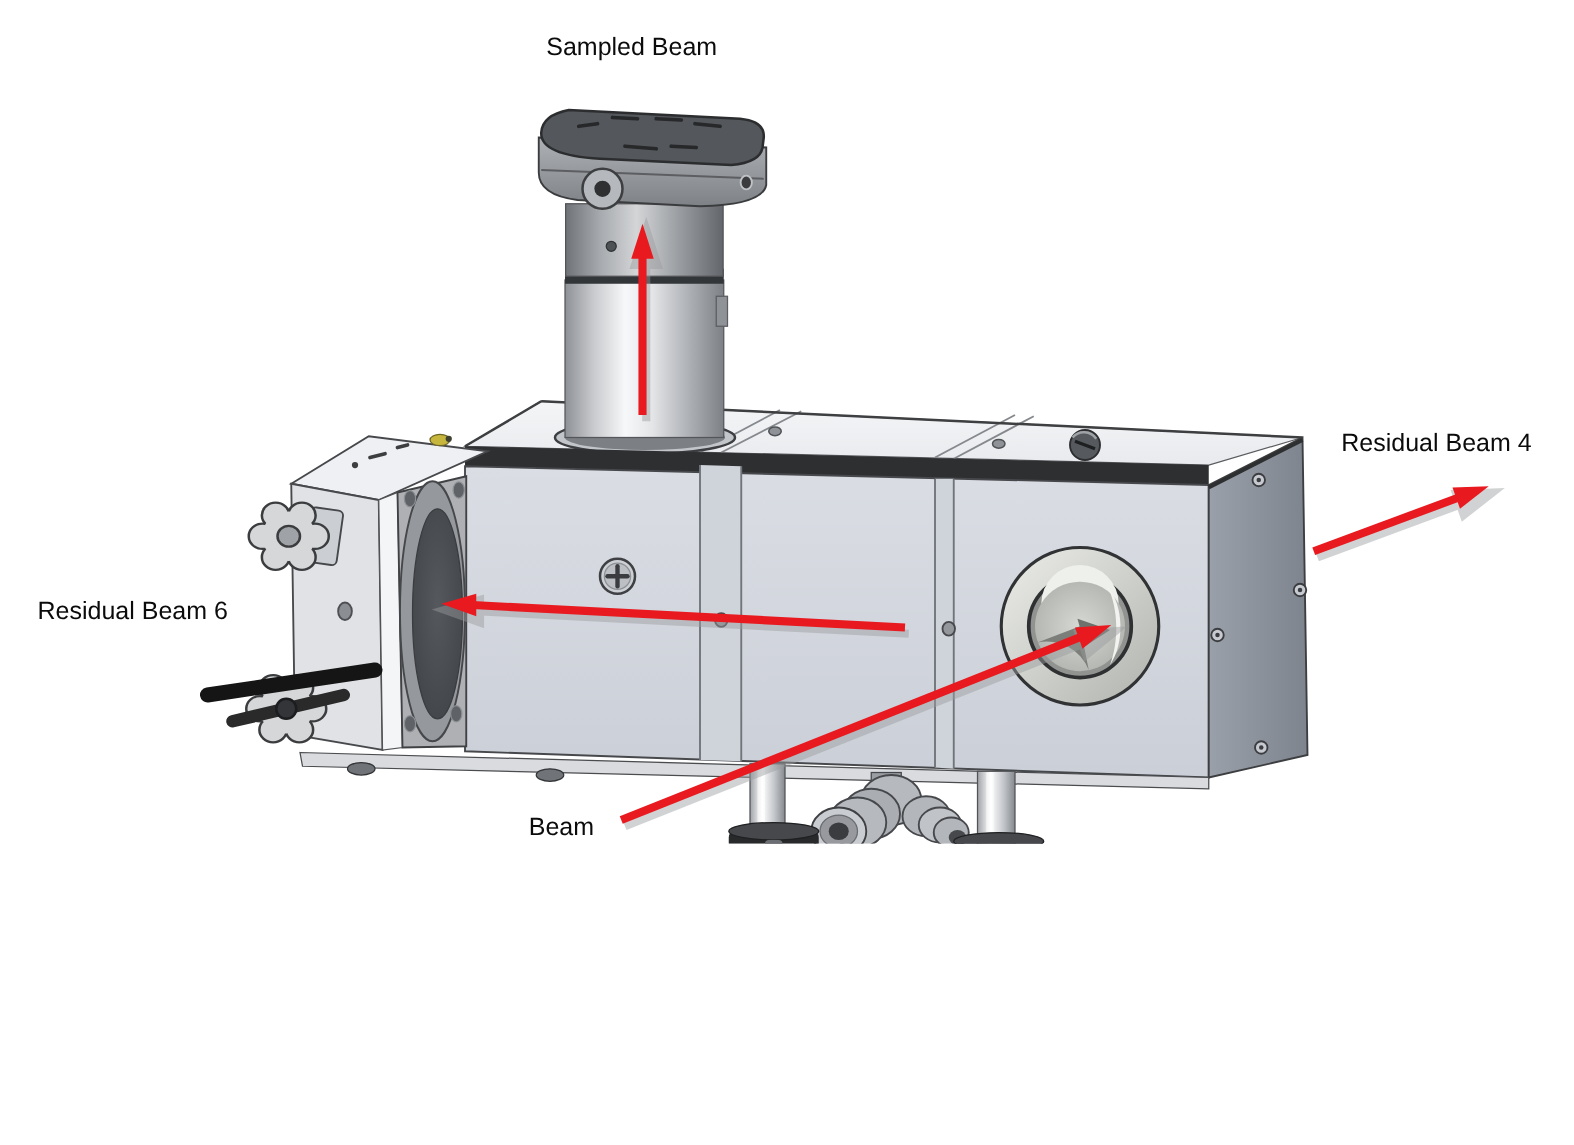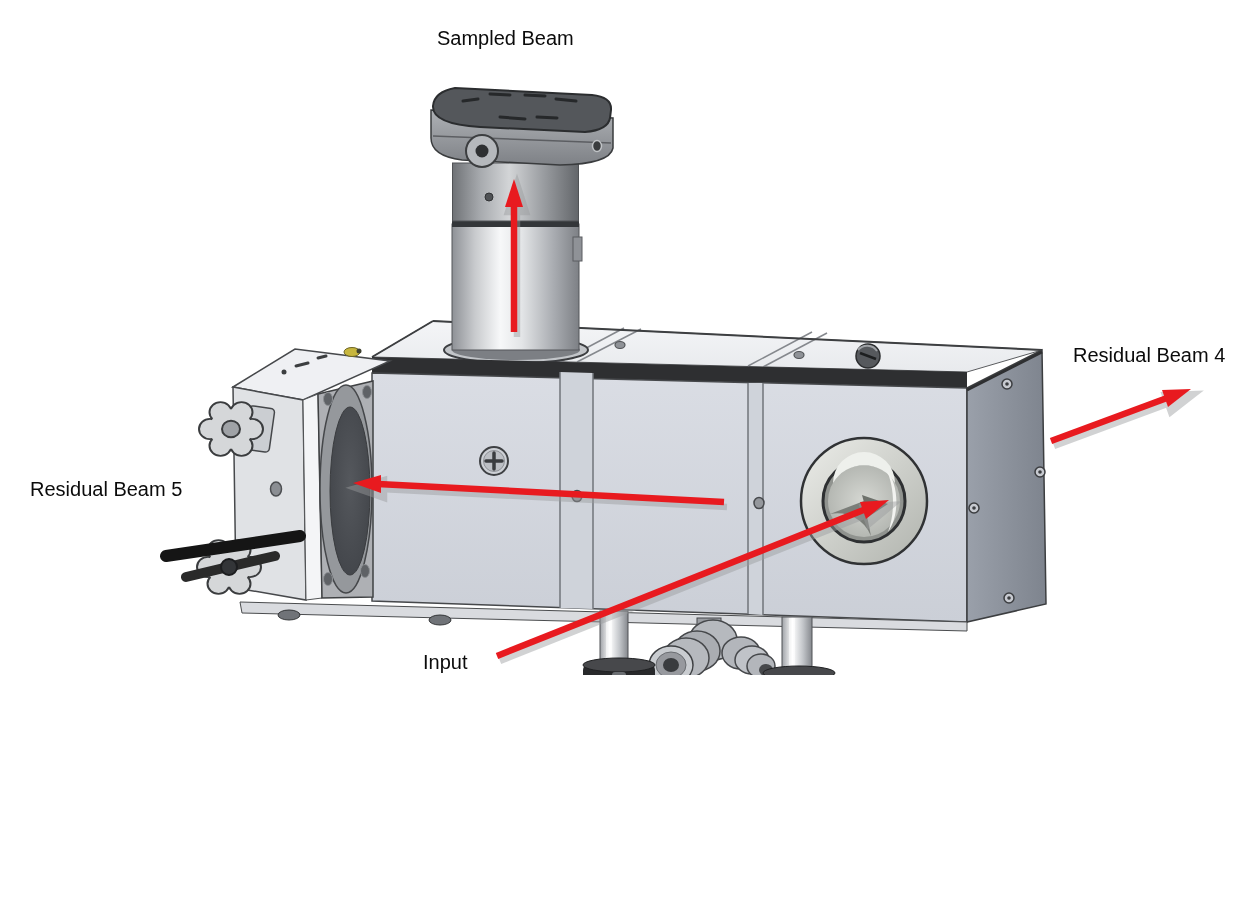--- a/index.html
+++ b/index.html
@@ -349,16 +349,16 @@
     </g>
     <g>
       <line x1="497" y1="656" x2="866" y2="509" stroke-width="6.5" stroke="#e81a1f"></line>
       <polygon points="889,500 866,519 860,502" fill="#e81a1f"></polygon>
     </g>
   </g>
 </svg>
 
 <div class="label lbl-sampled">Sampled Beam</div>
 <div class="label lbl-res1">Residual Beam 4</div>
-<div class="label lbl-res2">Residual Beam 5</div>
-<div class="label lbl-input">Input</div>
+<div class="label lbl-res2">Residual Beam 6</div>
+<div class="label lbl-input">Beam</div>
 
 </div>
 
 </body></html>

